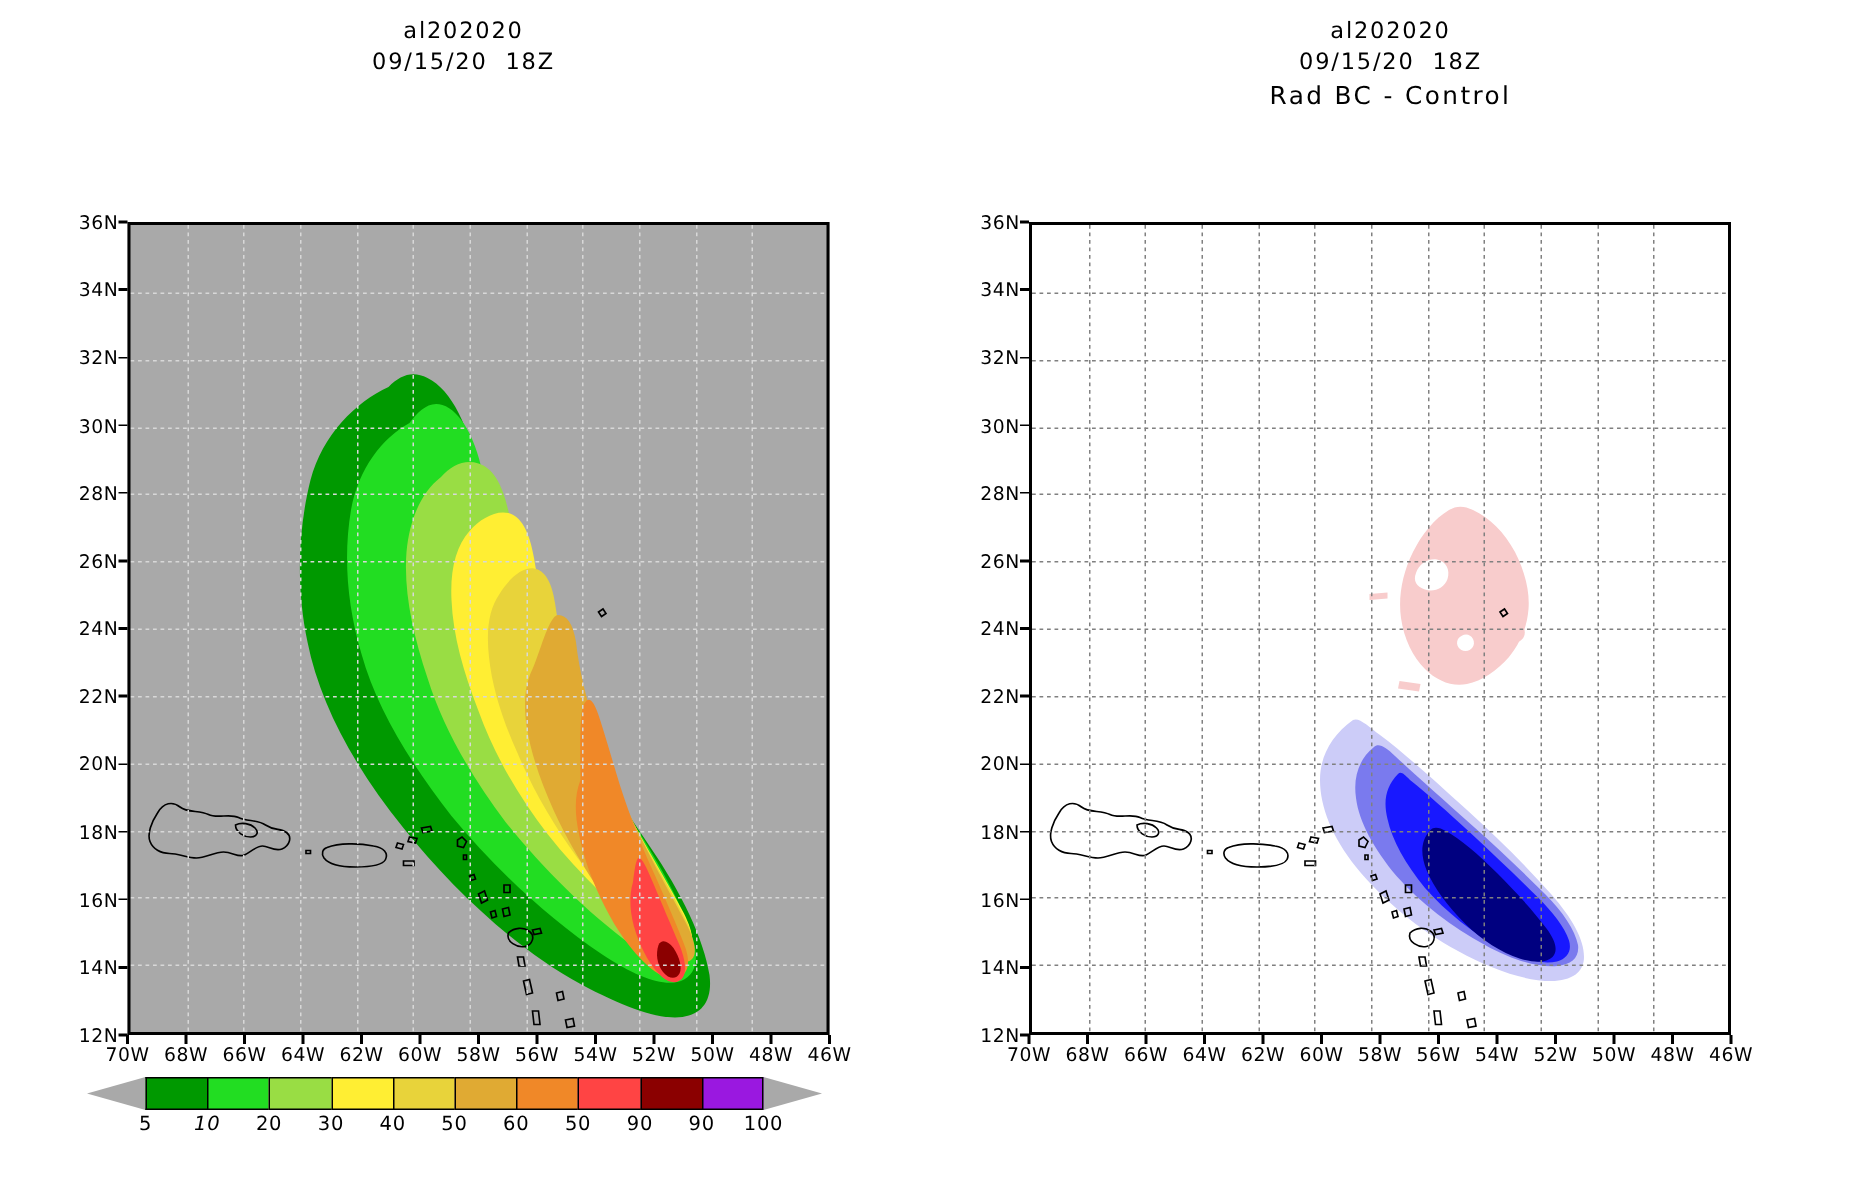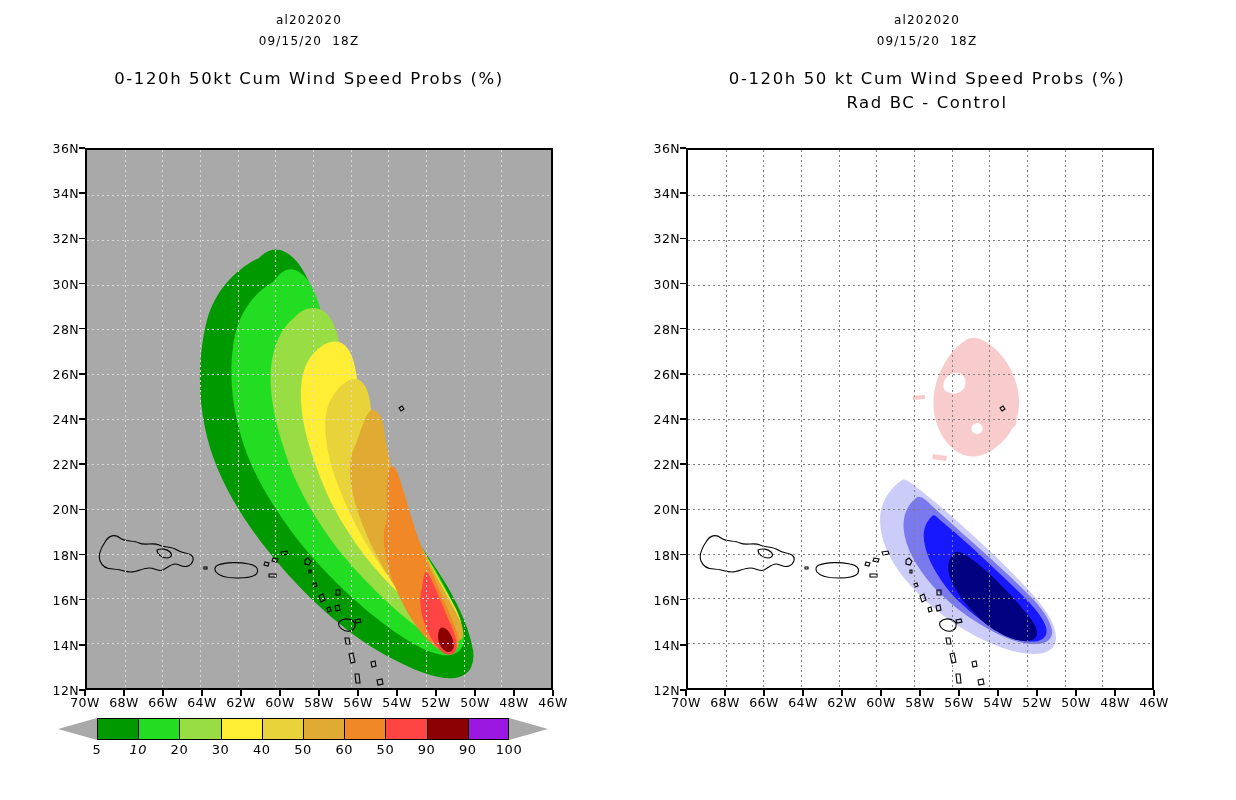--- a/index.html
+++ b/index.html
@@ -4,21 +4,21 @@
 <style>
   html,body{margin:0;padding:0;background:#fff;}
   body{width:1236px;height:800px;overflow:hidden;
        font-family:"DejaVu Sans",sans-serif;color:#000;}
   .page{position:relative;width:1236px;height:800px;}
   .panel{position:absolute;top:0;height:800px;width:618px;}
   .panel.left{left:0;}
   .panel.right{left:618px;}
 
   .titles{position:absolute;left:0;width:618px;text-align:center;}
-  .t-line{font-size:12px;letter-spacing:1.2px;line-height:21px;white-space:pre;}
+  .t-line{font-size:15px;letter-spacing:1.2px;line-height:21px;white-space:pre;}
   .t-big{font-size:16.5px;letter-spacing:1.6px;line-height:24px;white-space:pre;}
 
   .plotbox{position:absolute;border:2px solid #000;box-sizing:border-box;}
   .plotbox.gray{background:#a9a9a9;}
   .plotbox.white{background:#ffffff;}
   .clip{position:absolute;inset:0;overflow:hidden;}
 
   .grid-v,.grid-h{position:absolute;}
   .grid-v{top:0;bottom:0;width:1px;
     background-image:linear-gradient(to bottom,#808080 45%,rgba(0,0,0,0) 0);
@@ -49,21 +49,20 @@
 </head>
 <body>
 
 <div class="page">
 
   <div class="panel left">
 
     <div class="titles" style="top:10px;">
       <div class="t-line">al202020</div>
       <div class="t-line">09/15/20  18Z</div>
-      <div class="t-big" style="margin-top:15px;">0-120h 50kt Cum Wind Speed Probs (%)</div>
     </div>
 
     <div class="plotbox gray" id="lp" style="left:85px;top:148px;width:468px;height:542px;">
       <div class="clip">
 
         <svg width="464" height="538" viewBox="0 0 464 538">
 
           <path d="M172,108 C150,118 128,140 120,170 C112,202 110,240 118,278
                    C126,318 148,360 182,402 C214,442 256,482 300,506
                    C330,522 352,530 368,528 C382,526 388,516 386,500
@@ -269,21 +268,20 @@
         <div class="ctick" style="left: 409.8px; top: 24px;">90</div>
         <div class="ctick" style="left: 451px; top: 24px;">100</div>
       </div>
   </div>
 
   <div class="panel right">
 
     <div class="titles" style="top:10px;">
       <div class="t-line">al202020</div>
       <div class="t-line">09/15/20  18Z</div>
-      <div class="t-big" style="margin-top:15px;">0-120h 50 kt Cum Wind Speed Probs (%)</div>
       <div class="t-big">Rad BC - Control</div>
     </div>
 
     <div class="plotbox white" id="rp" style="left:68px;top:148px;width:468px;height:542px;">
       <div class="clip">
 
         <svg width="464" height="538" viewBox="0 0 464 538">
 
           <path d="M278,190 C268,196 260,206 254,218 C247,232 244,248 246,262
                    C248,276 254,288 262,296 C270,304 280,308 290,306

